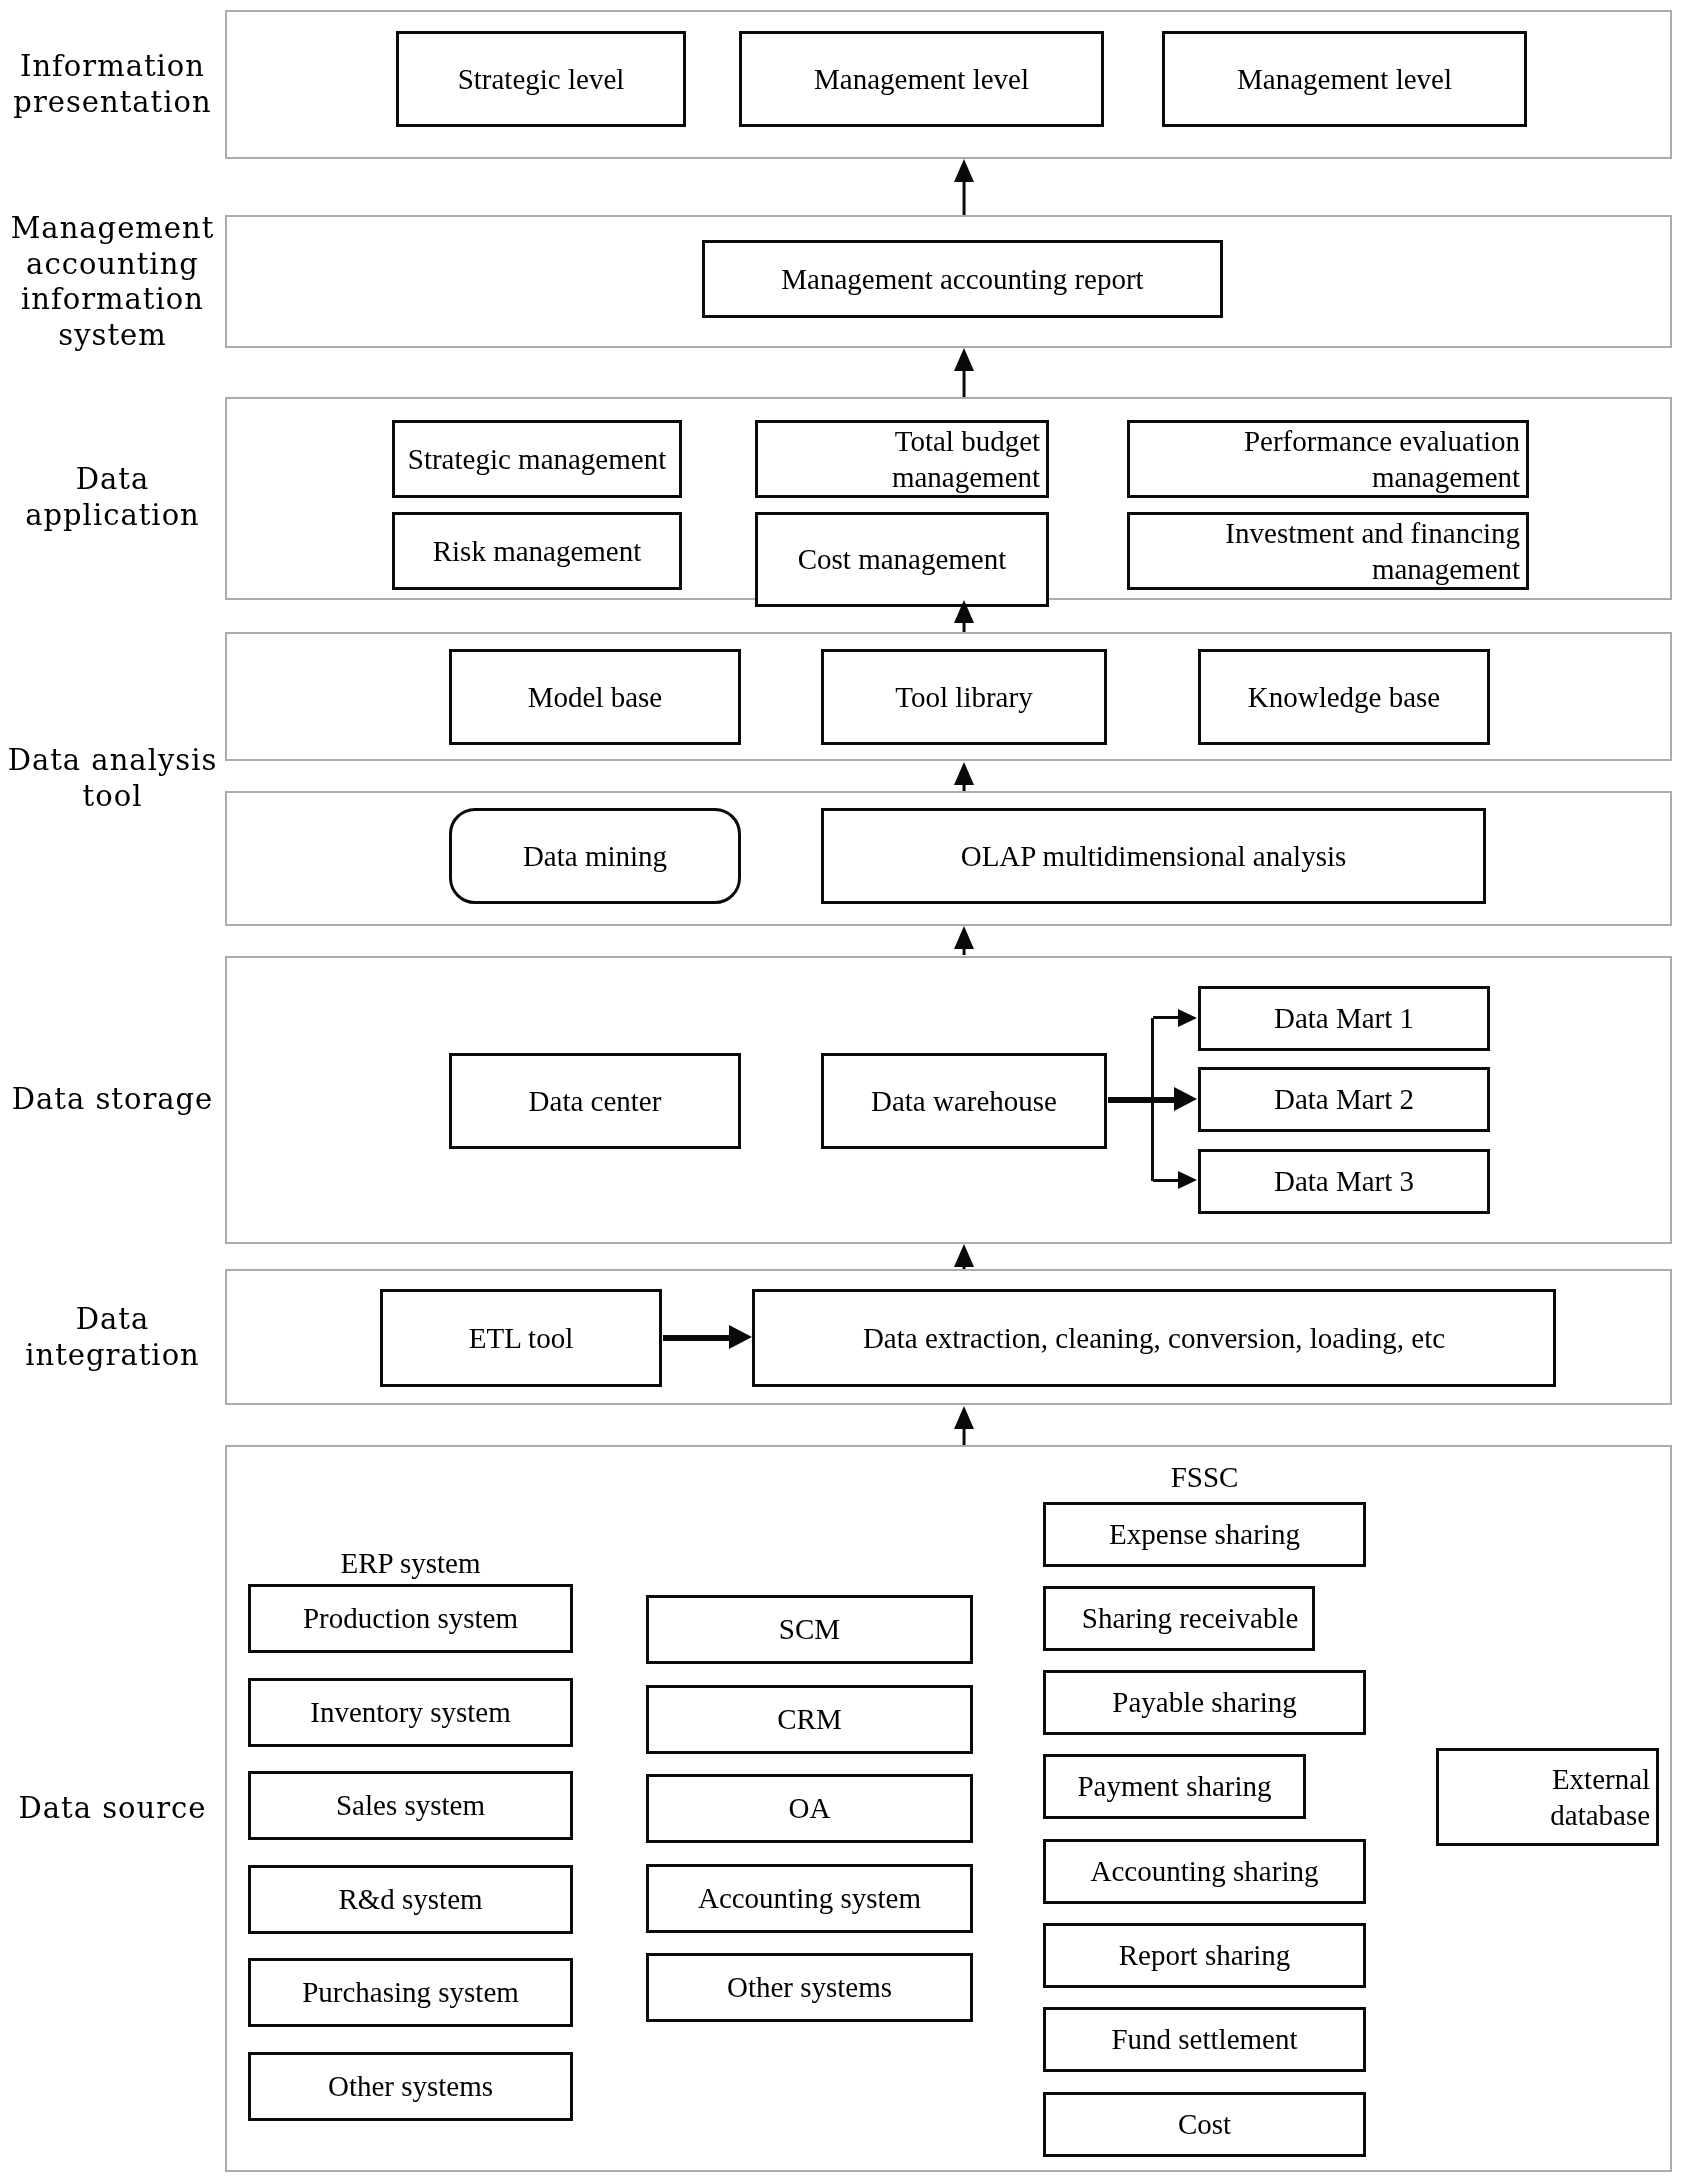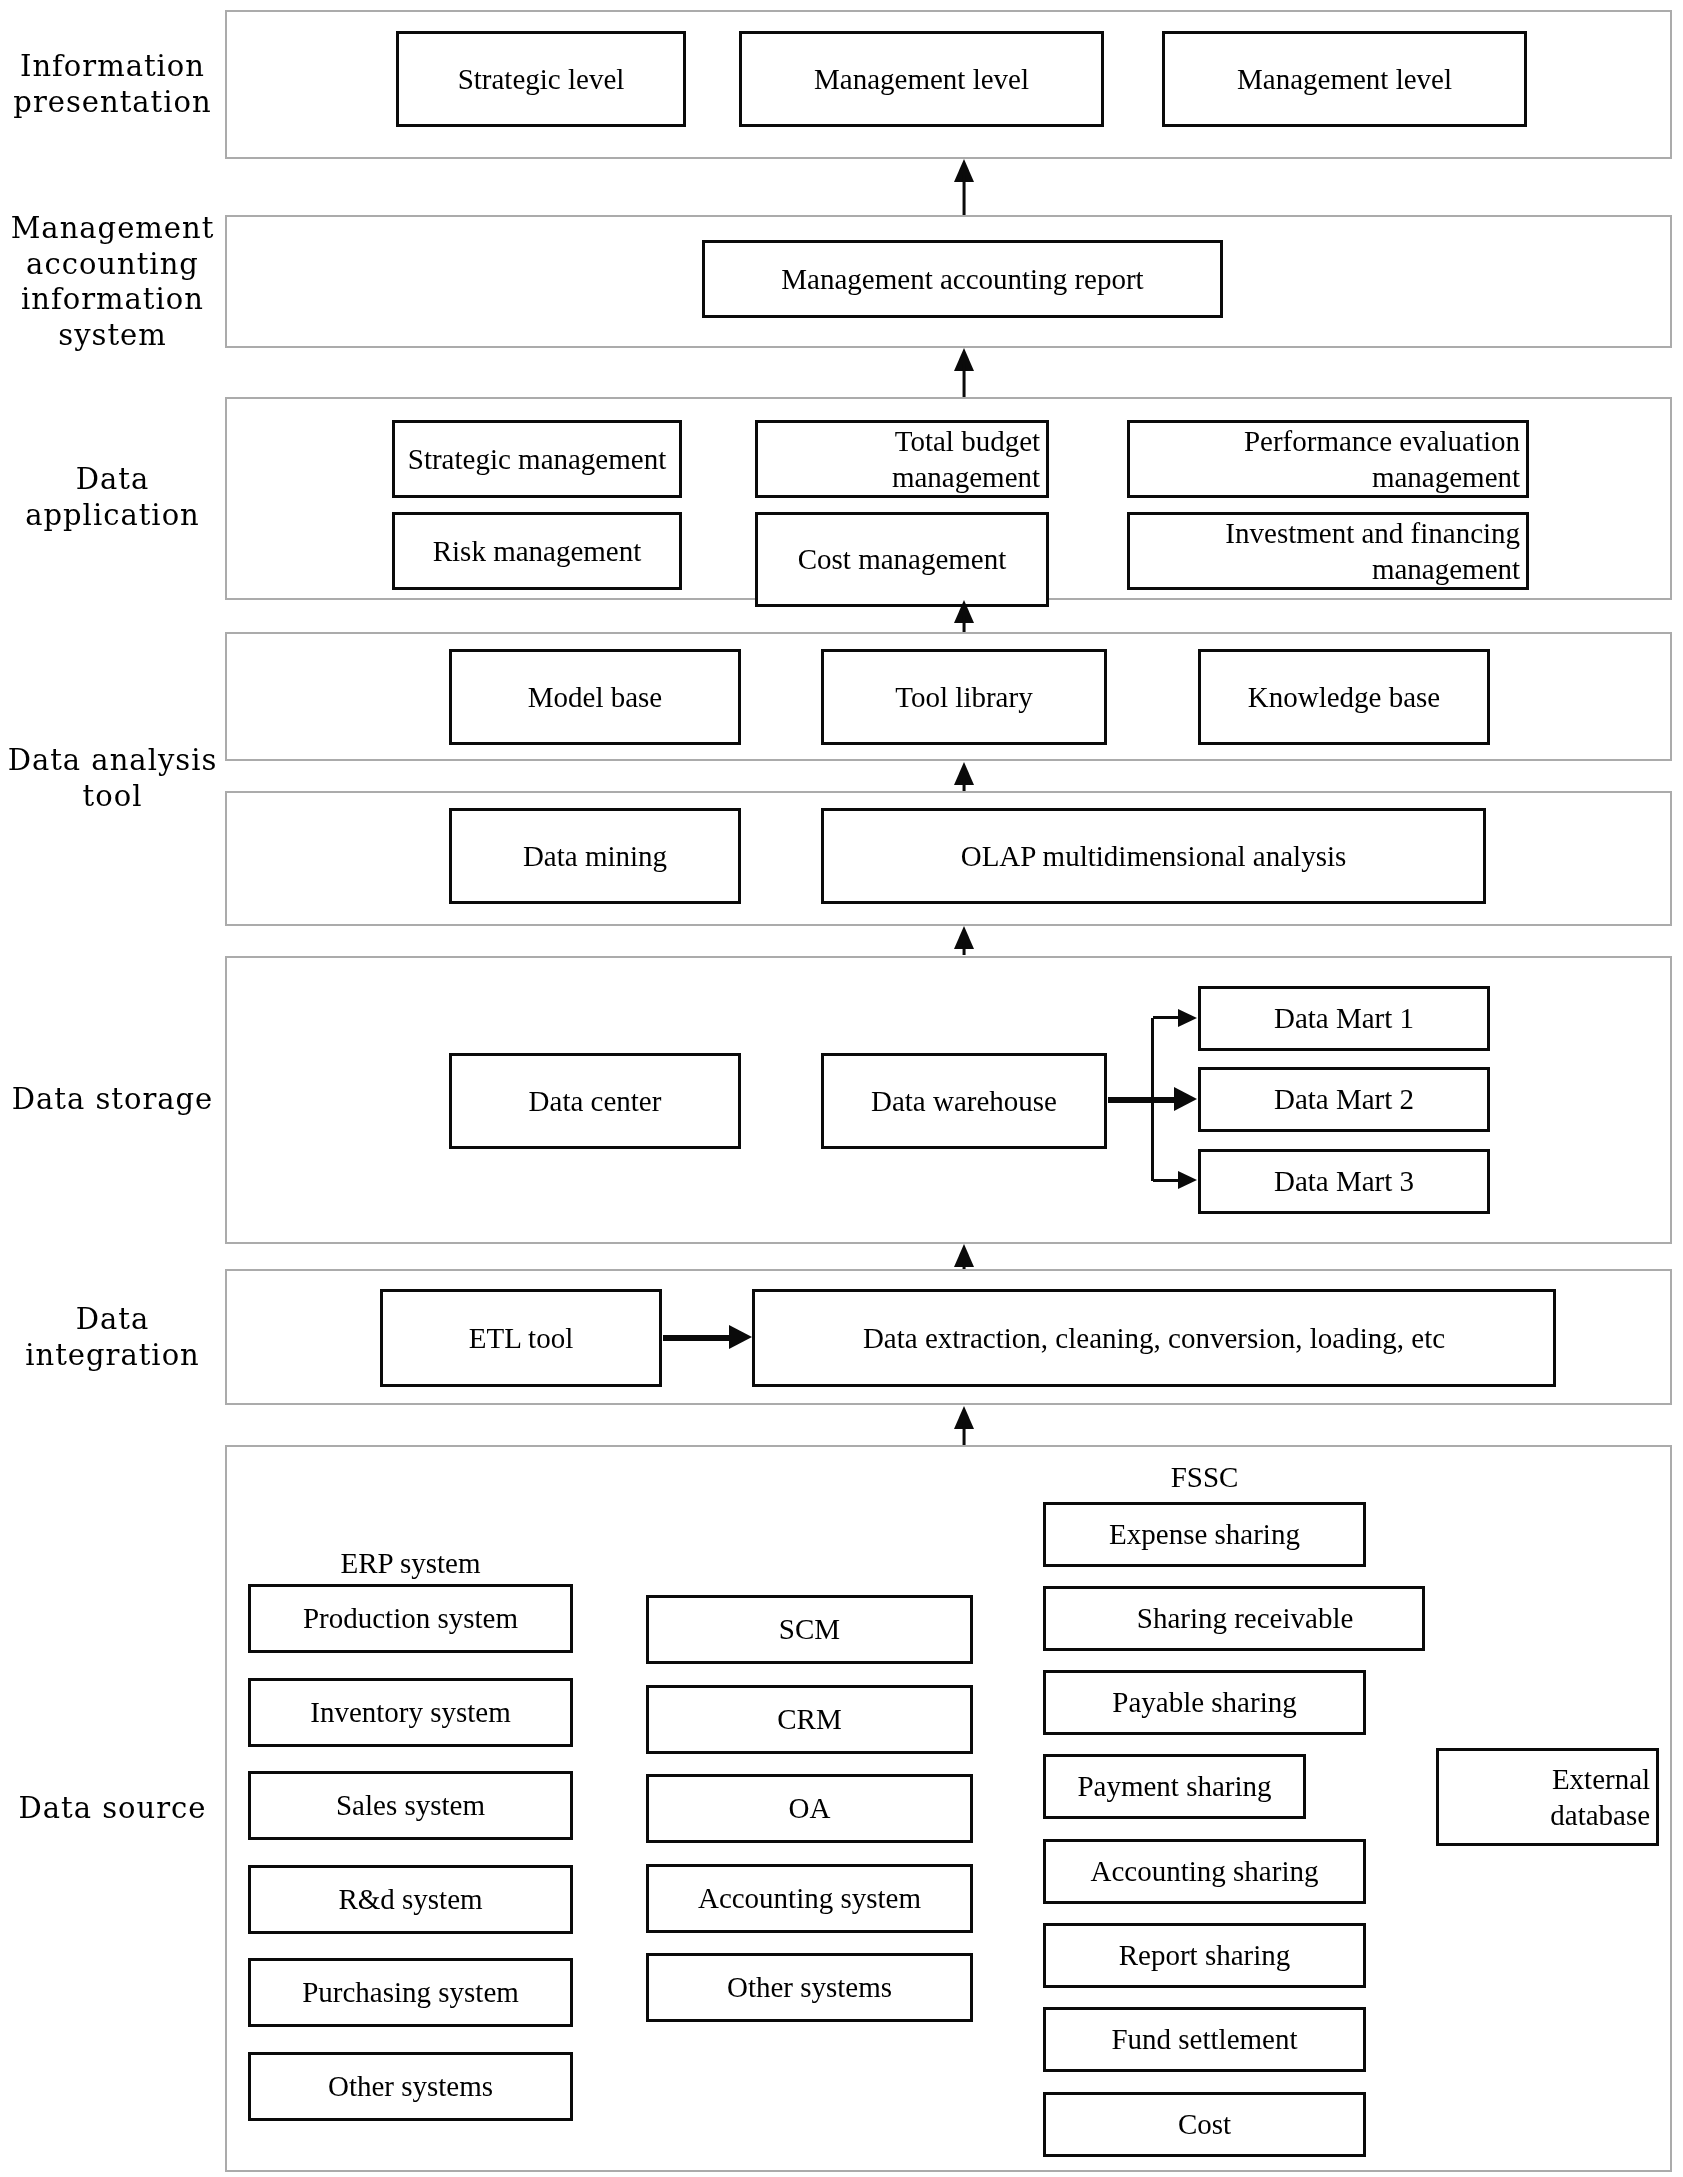--- a/index.html
+++ b/index.html
@@ -92,21 +92,21 @@
   <div class="box" style="left:1198px;top:649px;width:292px;height:96px;">Knowledge base</div>
 
   <div class="slabel" style="top:743px;">Data analysis tool</div>
 
   <div class="uarrow" style="left:950px;top:762px;height:29px;">
     <span class="head"></span>
     <span class="shaft"></span>
   </div>
 
   <div class="frame" style="left:225px;top:791px;width:1447px;height:135px;"></div>
-  <div class="box" style="left:449px;top:808px;width:292px;height:96px;">Data mining</div>
+  <div class="box" style="left:449px;top:808px;width:292px;height:96px;border-radius:26px;">Data mining</div>
   <div class="box" style="left:821px;top:808px;width:665px;height:96px;">OLAP multidimensional analysis</div>
 
   <div class="uarrow" style="left:950px;top:926px;height:29px;">
     <span class="head"></span>
     <span class="shaft"></span>
   </div>
 
   <div class="frame" style="left:225px;top:956px;width:1447px;height:288px;"></div>
   <div class="slabel" style="top:1082px;">Data storage</div>
   <div class="box" style="left:449px;top:1053px;width:292px;height:96px;">Data center</div>
@@ -156,21 +156,21 @@
   <div class="box" style="left:248px;top:2052px;width:325px;height:69px;">Other systems</div>
 
   <div class="box" style="left:646px;top:1595px;width:327px;height:69px;">SCM</div>
   <div class="box" style="left:646px;top:1685px;width:327px;height:69px;">CRM</div>
   <div class="box" style="left:646px;top:1774px;width:327px;height:69px;">OA</div>
   <div class="box" style="left:646px;top:1864px;width:327px;height:69px;">Accounting system</div>
   <div class="box" style="left:646px;top:1953px;width:327px;height:69px;">Other systems</div>
 
   <div class="ghead" style="left:1043px;top:1460px;width:323px;">FSSC</div>
   <div class="box" style="left:1043px;top:1502px;width:323px;height:65px;">Expense sharing</div>
-  <div class="box" style="left:1043px;top:1586px;width:382px;height:65px;padding-left:28px;">Sharing receivable</div>
+  <div class="box" style="left:1043px;top:1586px;width:272px;height:65px;padding-left:28px;">Sharing receivable</div>
   <div class="box" style="left:1043px;top:1670px;width:323px;height:65px;">Payable sharing</div>
   <div class="box" style="left:1043px;top:1754px;width:263px;height:65px;">Payment sharing</div>
   <div class="box" style="left:1043px;top:1839px;width:323px;height:65px;">Accounting sharing</div>
   <div class="box" style="left:1043px;top:1923px;width:323px;height:65px;">Report sharing</div>
   <div class="box" style="left:1043px;top:2007px;width:323px;height:65px;">Fund settlement</div>
   <div class="box" style="left:1043px;top:2092px;width:323px;height:65px;">Cost</div>
 
   <div class="box" style="left:1436px;top:1748px;width:223px;height:98px;">External database</div>
 
 </div>

